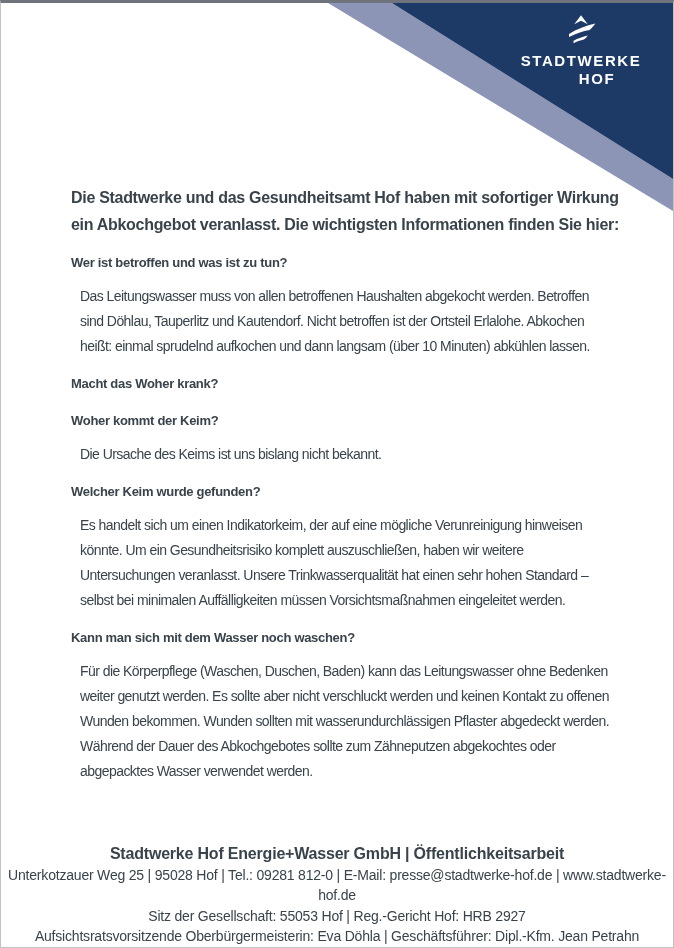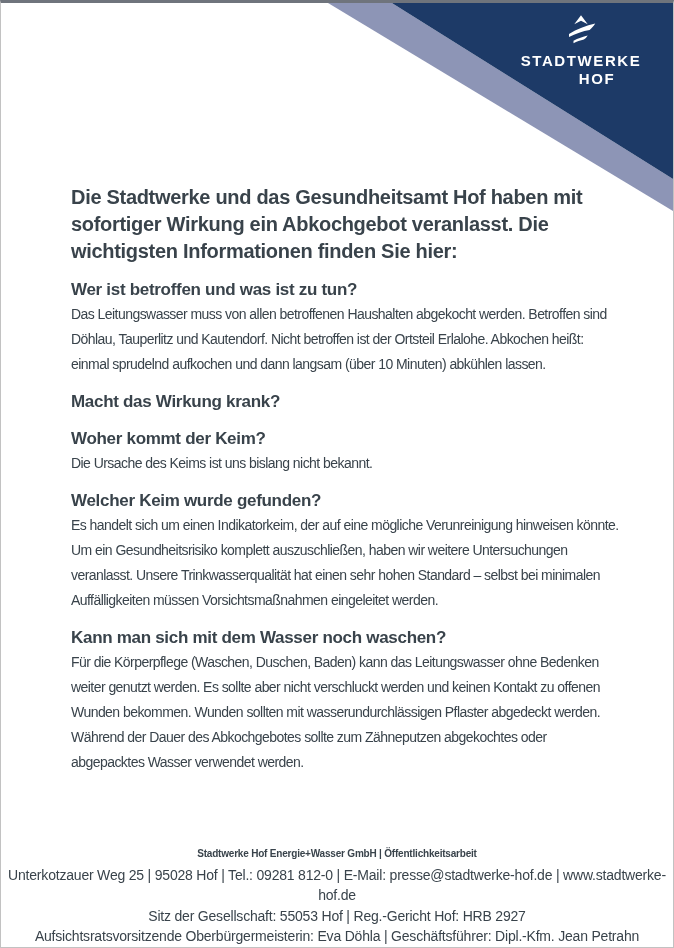--- a/index.html
+++ b/index.html
@@ -20,38 +20,38 @@
     display:flex;flex-direction:column;align-items:center;
     color:#ffffff;
   }
   .logo-icon{width:36px;height:36px;margin-bottom:3px;}
   .logo-line1{font-size:15px;font-weight:700;letter-spacing:1.6px;line-height:18px;}
   .logo-line2{font-size:15px;font-weight:700;letter-spacing:1.6px;line-height:18px;margin-left:32px;}
   .content{
     position:absolute;left:70px;top:181px;width:552px;
   }
   .intro{
-    font-size:20px;font-weight:700;line-height:27px;
+    font-size:16px;font-weight:700;line-height:27px;
     letter-spacing:-0.3px;margin:0;
   }
   .section{margin-top:12px;}
   .section-heading{
-    font-size:17px;font-weight:700;line-height:25px;
+    font-size:13px;font-weight:700;line-height:25px;
     letter-spacing:-0.3px;margin:0;
   }
   .section-body{
     font-size:14px;font-weight:400;line-height:25px;
-    letter-spacing:-0.55px;margin:0;
+    letter-spacing:-0.55px;margin:9px;
   }
   .footer{
     position:absolute;left:0;top:841px;width:100%;
     text-align:center;line-height:20.5px;
   }
   .footer-line{font-size:14px;margin:0;letter-spacing:-0.2px;}
-  .footer-line.bold{font-weight:700;font-size:10px;}
+  .footer-line.bold{font-weight:700;font-size:16px;}
 </style>
 </head>
 <body>
 
 <div class="page">
 
   <svg class="corner-art" viewBox="0 0 674 220" preserveAspectRatio="none" aria-hidden="true">
     <polygon points="328,0 392,0 674,176 674,208" fill="#8d95b6"></polygon>
     <polygon points="392,0 674,0 674,176" fill="#1d3a67"></polygon>
   </svg>
@@ -69,21 +69,21 @@
   <div class="content">
 
     <p class="intro">Die Stadtwerke und das Gesundheitsamt Hof haben mit sofortiger Wirkung ein Abkochgebot veranlasst.  Die wichtigsten Informationen finden Sie hier:</p>
 
     <div class="section">
       <h2 class="section-heading">Wer ist betroffen und was ist zu tun?</h2>
       <p class="section-body">Das Leitungswasser muss von allen betroffenen Haushalten abgekocht werden. Betroffen sind Döhlau, Tauperlitz und Kautendorf. Nicht betroffen ist der Ortsteil Erlalohe. Abkochen heißt: einmal sprudelnd aufkochen und dann langsam (über 10 Minuten) abkühlen lassen.</p>
     </div>
 
     <div class="section">
-      <h2 class="section-heading">Macht das Wirkung krank?</h2>
+      <h2 class="section-heading">Macht das Woher krank?</h2>
     </div>
 
     <div class="section">
       <h2 class="section-heading">Woher kommt der Keim?</h2>
       <p class="section-body">Die Ursache des Keims ist uns bislang nicht bekannt.</p>
     </div>
 
     <div class="section">
       <h2 class="section-heading">Welcher Keim wurde gefunden?</h2>
       <p class="section-body">Es handelt sich um einen Indikatorkeim, der auf eine mögliche Verunreinigung hinweisen könnte. Um ein Gesundheitsrisiko komplett auszuschließen, haben wir weitere Untersuchungen veranlasst. Unsere Trinkwasserqualität hat einen sehr hohen Standard – selbst bei minimalen Auffälligkeiten müssen Vorsichtsmaßnahmen eingeleitet werden.</p>

